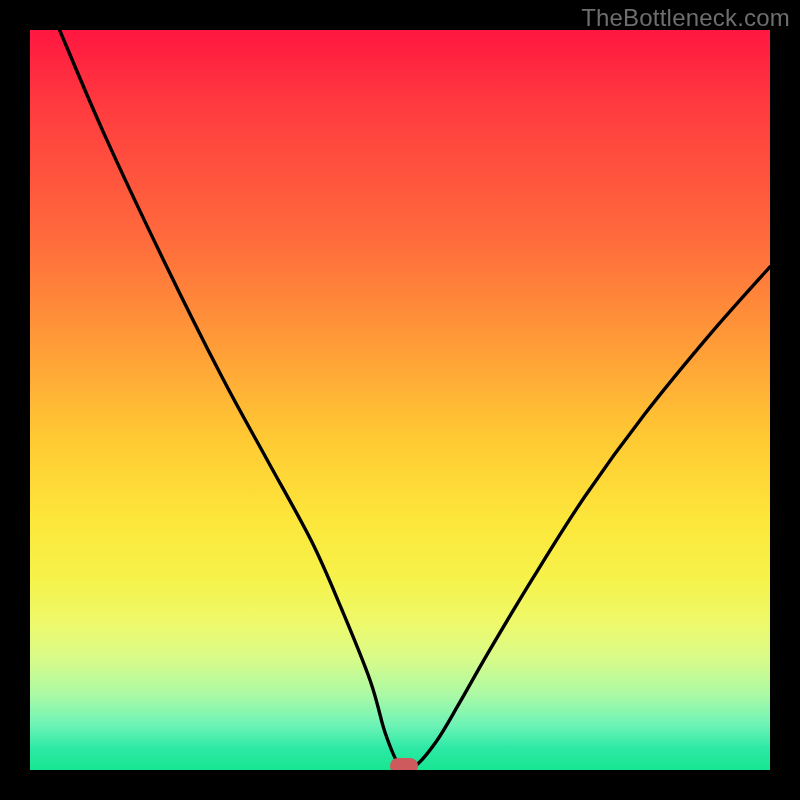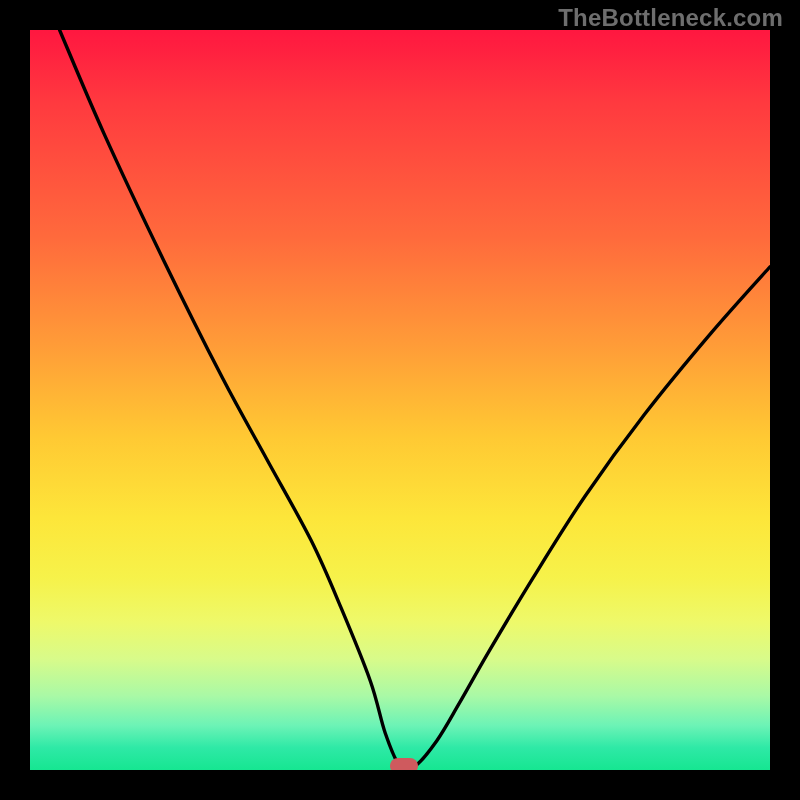--- a/index.html
+++ b/index.html
@@ -13,24 +13,24 @@
   }
   .frame {
     position: relative;
     width: 800px;
     height: 800px;
     background: #000;
   }
   .watermark {
     position: absolute;
     top: 4px;
-    right: 17px;
+    right: 10px;
     color: #6e6e6e;
     font-size: 24px;
-    font-weight: 700;
+    font-weight: 400;
     letter-spacing: 0.2px;
     z-index: 20;
   }
   .plot {
     position: absolute;
     left: 30px;
     top: 30px;
     width: 740px;
     height: 740px;
     overflow: hidden;

